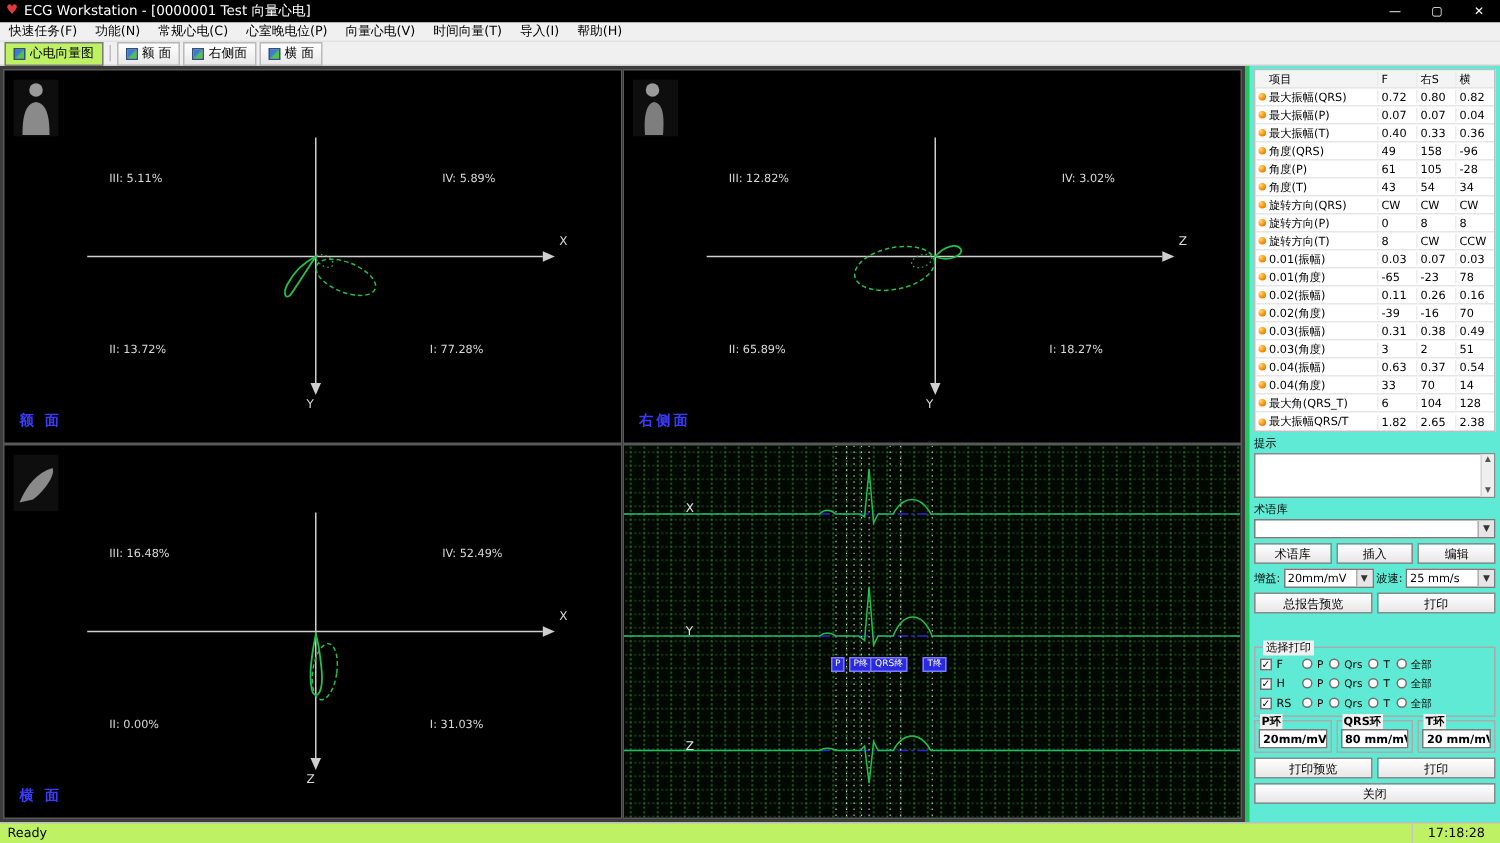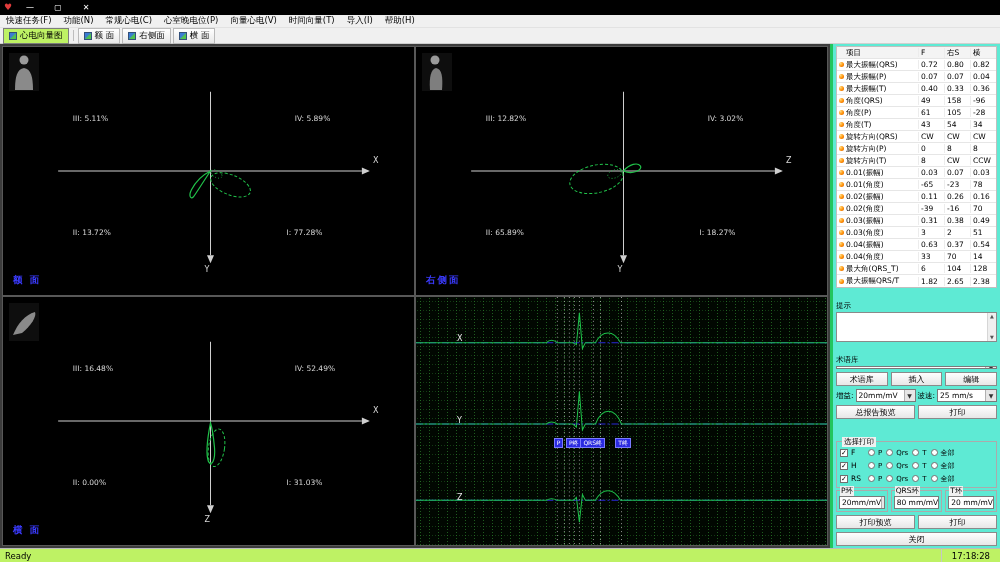--- a/index.html
+++ b/index.html
@@ -47,21 +47,21 @@
   .sidebar { width:170px; flex:none; background:#5eead4; border-left:3px solid #22c55e; display:flex; flex-direction:column; padding:2px 3px; font-size:7.5px; overflow:hidden; }
   .vtab { background:#fff; border:1px solid #bfbfbf; flex:none; }
   .trow { display:flex; align-items:center; height:12px; border-bottom:1px solid #e6e6e6; }
   .trow.head { background:#f4f4f4; }
   .bullet { width:5px; height:5px; border-radius:50%; background:radial-gradient(circle at 30% 30%, #ffd97a, #ff8a00 60%, #c25400); margin:0 2px; flex:none; }
   .bullet-spacer { width:9px; flex:none; }
   .tc { overflow:hidden; white-space:nowrap; }
   .tc.tl { flex:1; min-width:0; }
   .tc.v { width:26px; flex:none; border-left:1px solid #ececec; padding-left:2px; }
 
-  .sec-label { margin:13px 0 1px; flex:none; }
+  .sec-label { margin:3px 0 1px; flex:none; }
   .hint-box { height:30px; background:#fff; border:1px solid #8a8a8a; position:relative; flex:none; }
   .hint-sb { position:absolute; right:0; top:0; bottom:0; width:9px; background:#efefef; border-left:1px solid #d6d6d6; display:flex; flex-direction:column; justify-content:space-between; }
   .sb-arrow { font-size:5px; line-height:7px; text-align:center; color:#555; }
 
   .select { height:13px; background:#fff; border:1px solid #7a7a7a; display:flex; align-items:center; justify-content:space-between; padding-left:2px; overflow:hidden; white-space:nowrap; }
   .select .arrow { width:11px; height:100%; flex:none; background:#e6e6e6; border-left:1px solid #b0b0b0; font-size:6px; display:flex; align-items:center; justify-content:center; color:#333; }
 
   .btn { height:14px; background:linear-gradient(#fefefe,#e7e7e7); border:1px solid #8a8a8a; display:flex; align-items:center; justify-content:center; font-size:8px; white-space:nowrap; }
   .row { display:flex; gap:3px; margin-top:3px; flex:none; }
   .row .btn { flex:1; }
@@ -70,35 +70,36 @@
   .gain-row .lbl { flex:none; }
 
   .group { border:1px solid #ababab; margin-top:22px; padding:4px 3px 2px; position:relative; flex:none; }
   .group-title { position:absolute; top:-5px; left:5px; background:#f0f0f0; padding:0 2px; }
   .pg-row { display:flex; align-items:center; gap:3px; height:13px; }
   .chk { width:8px; height:8px; background:#fff; border:1px solid #6f6f6f; font-size:7px; line-height:6px; text-align:center; color:#000; flex:none; }
   .chk-lbl { width:14px; flex:none; }
   .radio { width:7px; height:7px; border-radius:50%; background:#fff; border:1px solid #6f6f6f; flex:none; }
   .opt-lbl { font-size:7px; margin-right:1px; white-space:nowrap; }
 
-  .loops-row { display:flex; gap:3px; margin-top:2px; flex:none; }
+  .loops-row { display:flex; gap:3px; margin-top:2px; flex:none;font-weight:bold; }
   .loop-group { flex:1; border:1px solid #ababab; padding:5px 2px 2px; position:relative; min-width:0; }
   .loop-title { position:absolute; top:-5px; left:3px; background:#f0f0f0; padding:0 1px; }
 
   
   .statusbar { height:14px; background:#bef264; border-top:1px solid #bcbcbc; display:flex; align-items:center; font-size:8.5px; padding-left:5px; justify-content:space-between; flex:none; }
   .status-time { border-left:1px solid #c6c6c6; padding:0 10px; height:100%; display:flex; align-items:center; }
 </style>
 </head>
 <body>
 
 <div class="window">
 
   <div class="titlebar">
     <span class="tb-icon">♥</span>
+    <span class="tb-title">ECG Workstation - [0000001 Test 向量心电]</span>
     <div class="tb-btns">
       <span class="tb-btn">—</span>
       <span class="tb-btn">▢</span>
       <span class="tb-btn">✕</span>
     </div>
   </div>
 
   <div class="menubar">
     <span class="menu-item">快速任务(F)</span>
     <span class="menu-item">功能(N)</span>

